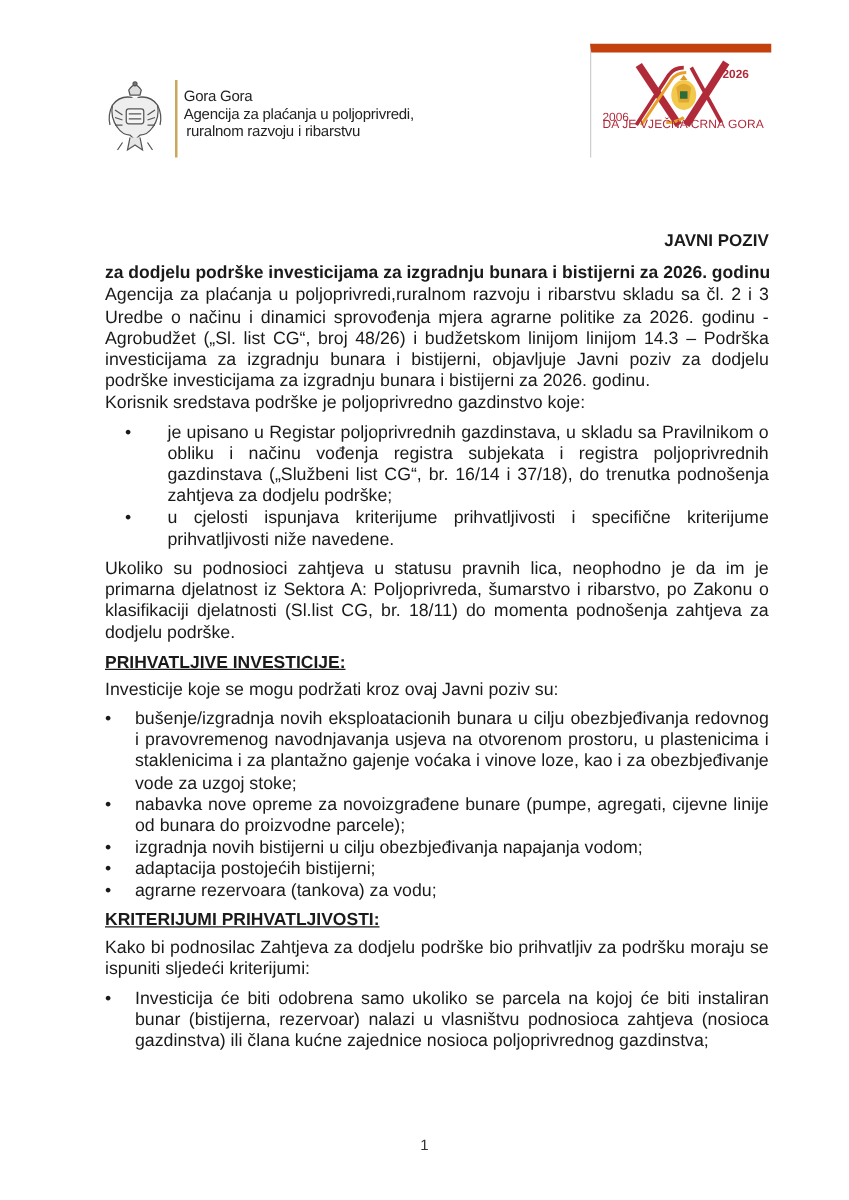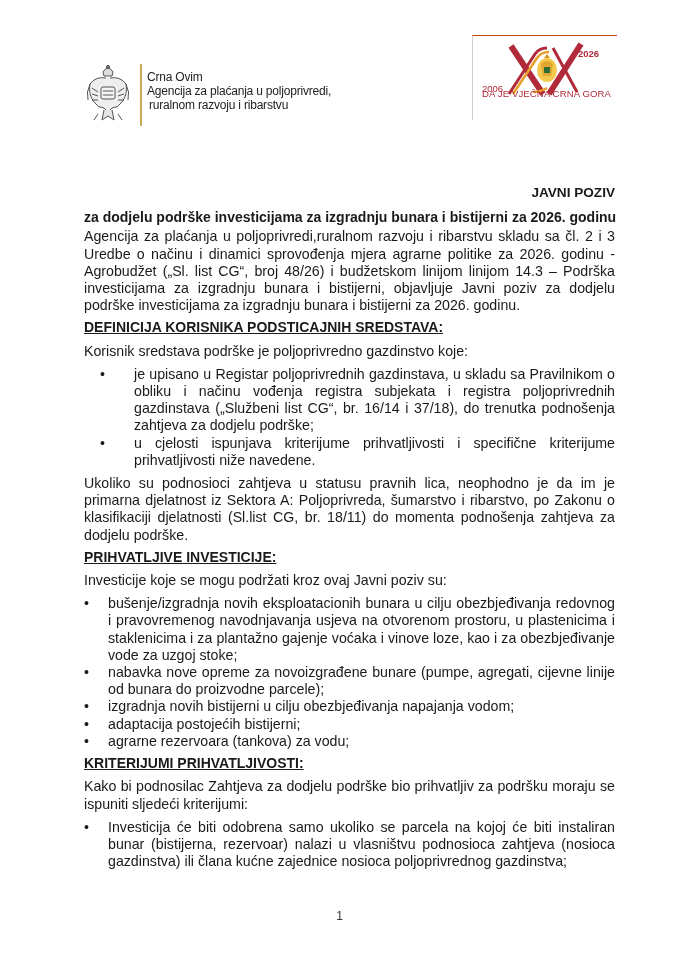--- a/index.html
+++ b/index.html
@@ -10,21 +10,21 @@
     .page { position: absolute; left: 0; top: 0; width: 679px; height: 960px; }
 
     
     .header-left { position: absolute; left: 84px; top: 62px; width: 280px; height: 68px; }
     .crest { position: absolute; left: 0; top: 0; width: 48px; height: 62px; }
     .divider { position: absolute; left: 56px; top: 2px; width: 1.5px; height: 62px; background: #c9a85a; }
     .agency-text { position: absolute; left: 63px; top: 8px; font-size: 12px; line-height: 14px; color: #222; letter-spacing: -0.2px; }
     .agency-text div { white-space: nowrap; }
     .agency-text .indent { padding-left: 2px; }
 
-    .jubilee { position: absolute; left: 472px; top: 35px; width: 144px; height: 84px; border-left: 1px solid #cfcfcf; border-top: 1px solid #c2410c; }
+    .jubilee { position: absolute; left: 472px; top: 35px; width: 144px; height: 84px; border-left: 1px solid #cfcfcf; border-top: 7px solid #c2410c; }
     .jubilee svg { position: absolute; left: 0; top: 0; }
     .jub-2026 { position: absolute; left: 105px; top: 12px; font-size: 9.5px; font-weight: bold; color: #b02a3a; }
     .jub-2006 { position: absolute; left: 9px; top: 47px; font-size: 9.5px; font-weight: normal; color: #b02a3a; }
     .jub-caption { position: absolute; left: 9px; top: 52px; font-size: 9.6px; color: #b02a3a; letter-spacing: 0.1px; white-space: nowrap; }
 
     
     .content { position: absolute; left: 84px; top: 184px; width: 531px; font-size: 14.2px; line-height: 17.2px; }
     .title { text-align: right; font-weight: bold; font-size: 13.6px; margin: 0 0 8px 0; }
     .subtitle { text-align: center; font-weight: bold; font-size: 14px; margin: 0 0 2px 0; white-space: nowrap; }
     .p { text-align: justify; margin: 0; }
@@ -54,21 +54,21 @@
         <path d="M6 22 Q2 30 4 38 M42 22 Q46 30 44 38"></path>
         <path d="M8 26 L14 30 M8 32 L14 34 M8 38 L14 38 M40 26 L34 30 M40 32 L34 34 M40 38 L34 38"></path>
         <rect x="17" y="25" width="14" height="12" rx="2" fill="#f4f4f4"></rect>
         <path d="M19 29 L29 29 M19 33 L29 33"></path>
         <path d="M20 48 L18 58 L24 54 L30 58 L28 48" fill="#e6e6e6"></path>
         <path d="M14 52 L10 58 M34 52 L38 58"></path>
       </g>
     </svg>
     <div class="divider"></div>
     <div class="agency-text">
-      <div>Crna Ovim</div>
+      <div>Gora Gora</div>
       <div>Agencija za plaćanja u poljoprivredi,</div>
       <div class="indent">ruralnom razvoju i ribarstvu</div>
     </div>
   </div>
 
   <div class="jubilee">
     <svg width="144" height="62" viewBox="0 0 144 62">
 
       <path d="M38 10 L70 58" stroke="#b02a3a" stroke-width="6" fill="none"></path>
       <path d="M36 58 L62 18 Q66 12 74 12" stroke="#b02a3a" stroke-width="3" fill="none"></path>
@@ -86,21 +86,20 @@
     <div class="jub-2026">2026</div>
     <div class="jub-2006">2006</div>
     <div class="jub-caption">DA JE VJEČNA CRNA GORA</div>
   </div>
 
   <div class="content">
     <div class="title">JAVNI POZIV</div>
     <div class="subtitle">za dodjelu podrške investicijama za izgradnju bunara i bistijerni za 2026. godinu</div>
     <p class="p">Agencija za plaćanja u poljoprivredi,ruralnom razvoju i ribarstvu skladu sa čl. 2 i 3 Uredbe o načinu i dinamici sprovođenja mjera agrarne politike za 2026. godinu - Agrobudžet („Sl. list CG“, broj 48/26) i budžetskom linijom linijom 14.3 – Podrška investicijama za izgradnju bunara i bistijerni, objavljuje Javni poziv za dodjelu podrške investicijama za izgradnju bunara i bistijerni za 2026. godinu.</p>
 
-    <div class="h">DEFINICIJA KORISNIKA PODSTICAJNIH SREDSTAVA:</div>
     <p class="p gap">Korisnik sredstava podrške je poljoprivredno gazdinstvo koje:</p>
     <ul class="b indented">
       <li><span class="dot">•</span><span>je upisano u Registar poljoprivrednih gazdinstava, u skladu sa Pravilnikom o obliku i načinu vođenja registra subjekata i registra poljoprivrednih gazdinstava („Službeni list CG“, br. 16/14 i 37/18), do trenutka podnošenja zahtjeva za dodjelu podrške;</span></li>
       <li><span class="dot">•</span><span>u cjelosti ispunjava kriterijume prihvatljivosti i specifične kriterijume prihvatljivosti niže navedene.</span></li>
     </ul>
     <p class="p" style="margin-top:6px">Ukoliko su podnosioci zahtjeva u statusu pravnih lica, neophodno je da im je primarna djelatnost iz Sektora A: Poljoprivreda, šumarstvo i ribarstvo, po Zakonu o klasifikaciji djelatnosti (Sl.list CG, br. 18/11) do momenta podnošenja zahtjeva za dodjelu podrške.</p>
 
     <div class="h">PRIHVATLJIVE INVESTICIJE:</div>
     <p class="p gap">Investicije koje se mogu podržati kroz ovaj Javni poziv su:</p>
     <ul class="b flush">

